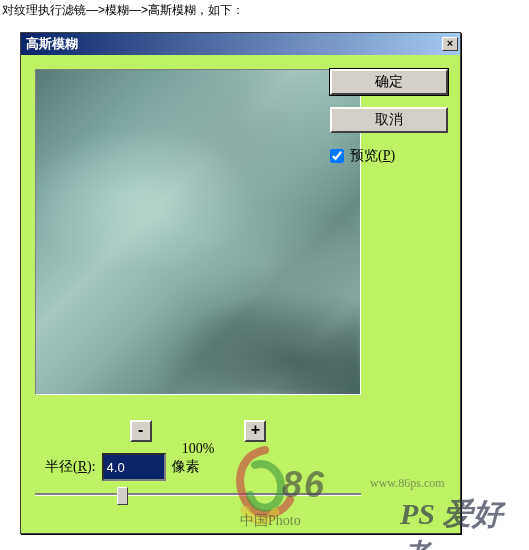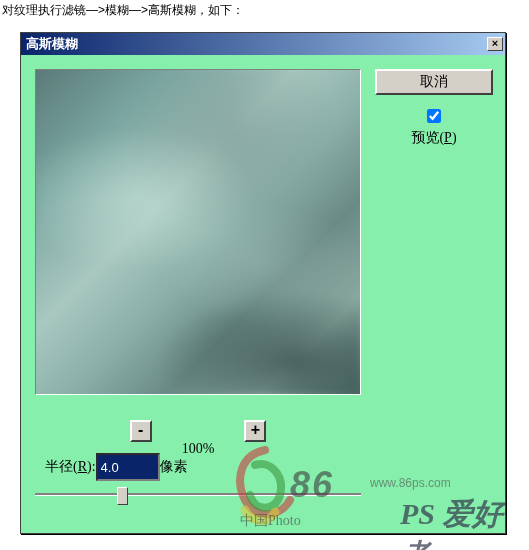--- a/index.html
+++ b/index.html
@@ -13,23 +13,23 @@
     }
     .instruction {
       font-size: 12px;
       color: #000;
       padding: 2px 0 8px 2px;
     }
     .dialog {
       position: absolute;
       left: 20px;
       top: 32px;
-      width: 486px;
+      width: 441px;
       height: 502px;
-      background: #86efac;
+      background: #bef264;
       border: 1px solid #404040;
       box-shadow: 1px 1px 0 #000;
     }
     .titlebar {
       height: 22px;
       background: linear-gradient(to right, #0a246a, #a6caf0);
       display: flex;
       align-items: center;
       justify-content: space-between;
       padding: 0 2px;
@@ -131,30 +131,30 @@
     .action-btn.default {
       box-shadow: 0 0 0 1px #000;
     }
     .checkbox-row {
       display: flex;
       align-items: center;
       gap: 6px;
       margin-top: 14px;
       font-size: 14px;
       font-family: SimSun;
-      flex-direction: column;
     }
     .checkbox-row input { width: 14px; height: 14px; }
     .underline { text-decoration: underline; }
     .radius-row {
       position: absolute;
       left: 24px;
       top: 398px;
       display: flex;
       align-items: center;
+      gap: 6px;
       font-size: 14px;
       font-family: SimSun;
     }
     .radius-input {
       width: 64px;
       height: 20px;
       background: #fff;
       border: 2px inset #808080;
       font-size: 13px;
       padding: 12px 3px;
@@ -195,36 +195,36 @@
     .watermark-area {
       position: absolute;
       left: 190px;
       top: 420px;
       width: 320px;
       height: 120px;
       pointer-events: none;
     }
     .wm-86ps {
       position: absolute;
-      left: 100px;
+      left: 92px;
       top: 44px;
       font-size: 36px;
       font-weight: bold;
       font-family: Arial;
       font-style: italic;
       color: rgba(60,60,60,0.6);
       letter-spacing: 2px;
     }
     .wm-url {
       position: absolute;
       left: 180px;
       top: 56px;
       font-size: 12px;
       color: rgba(80,80,80,0.6);
-      font-family: Liberation Sans, sans-serif;
+      font-family: Liberation Serif, serif;
     }
     .wm-cn {
       position: absolute;
       left: 50px;
       top: 92px;
       font-size: 14px;
       color: rgba(60,60,60,0.6);
       font-family: Liberation Serif, serif;
     }
     .wm-ps {
@@ -267,20 +267,21 @@
 
     <div class="preview-area"></div>
 
     <div class="zoom-controls">
       <div class="zoom-btn">-</div>
       <span class="zoom-text">100%</span>
       <div class="zoom-btn">+</div>
     </div>
 
     <div class="right-panel">
+      <button class="action-btn default">确定</button>
       <button class="action-btn">取消</button>
       <label class="checkbox-row">
         <input type="checkbox" checked="" style="">
         <span><span>预览(</span><span class="underline">P</span><span>)</span></span>
       </label>
     </div>
 
     <div class="radius-row">
       <span><span>半径(</span><span class="underline">R</span><span>):</span></span>
       <input class="radius-input selected" value="4.0" style="">

